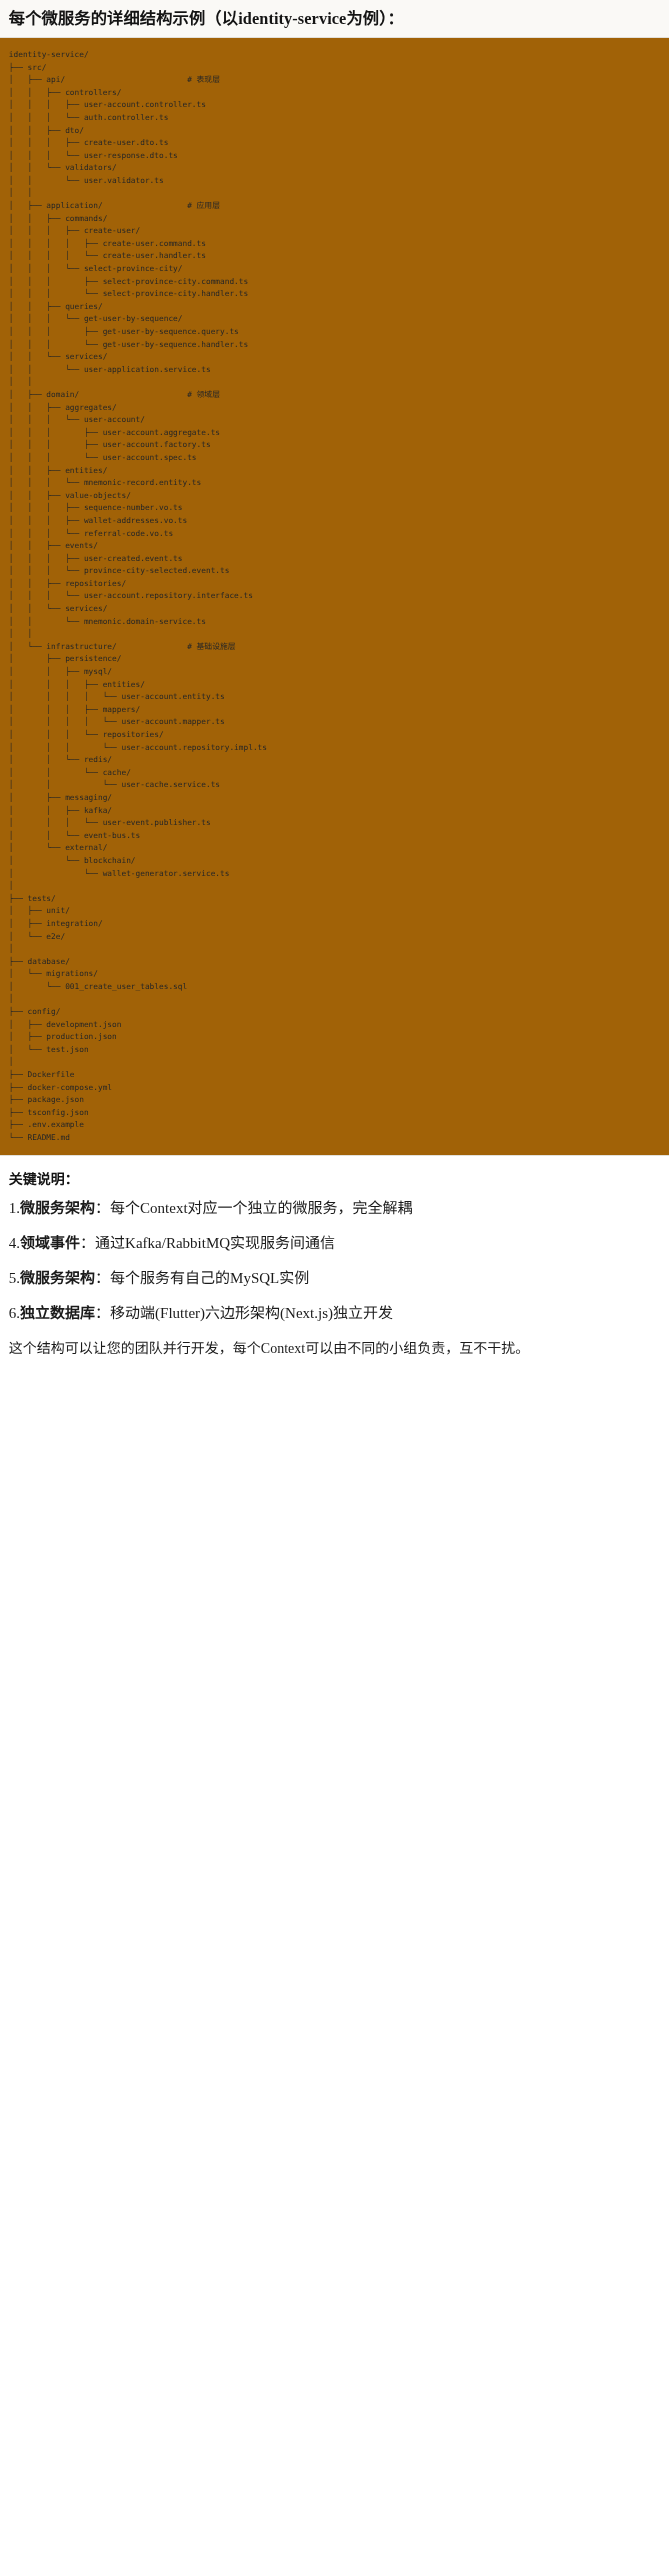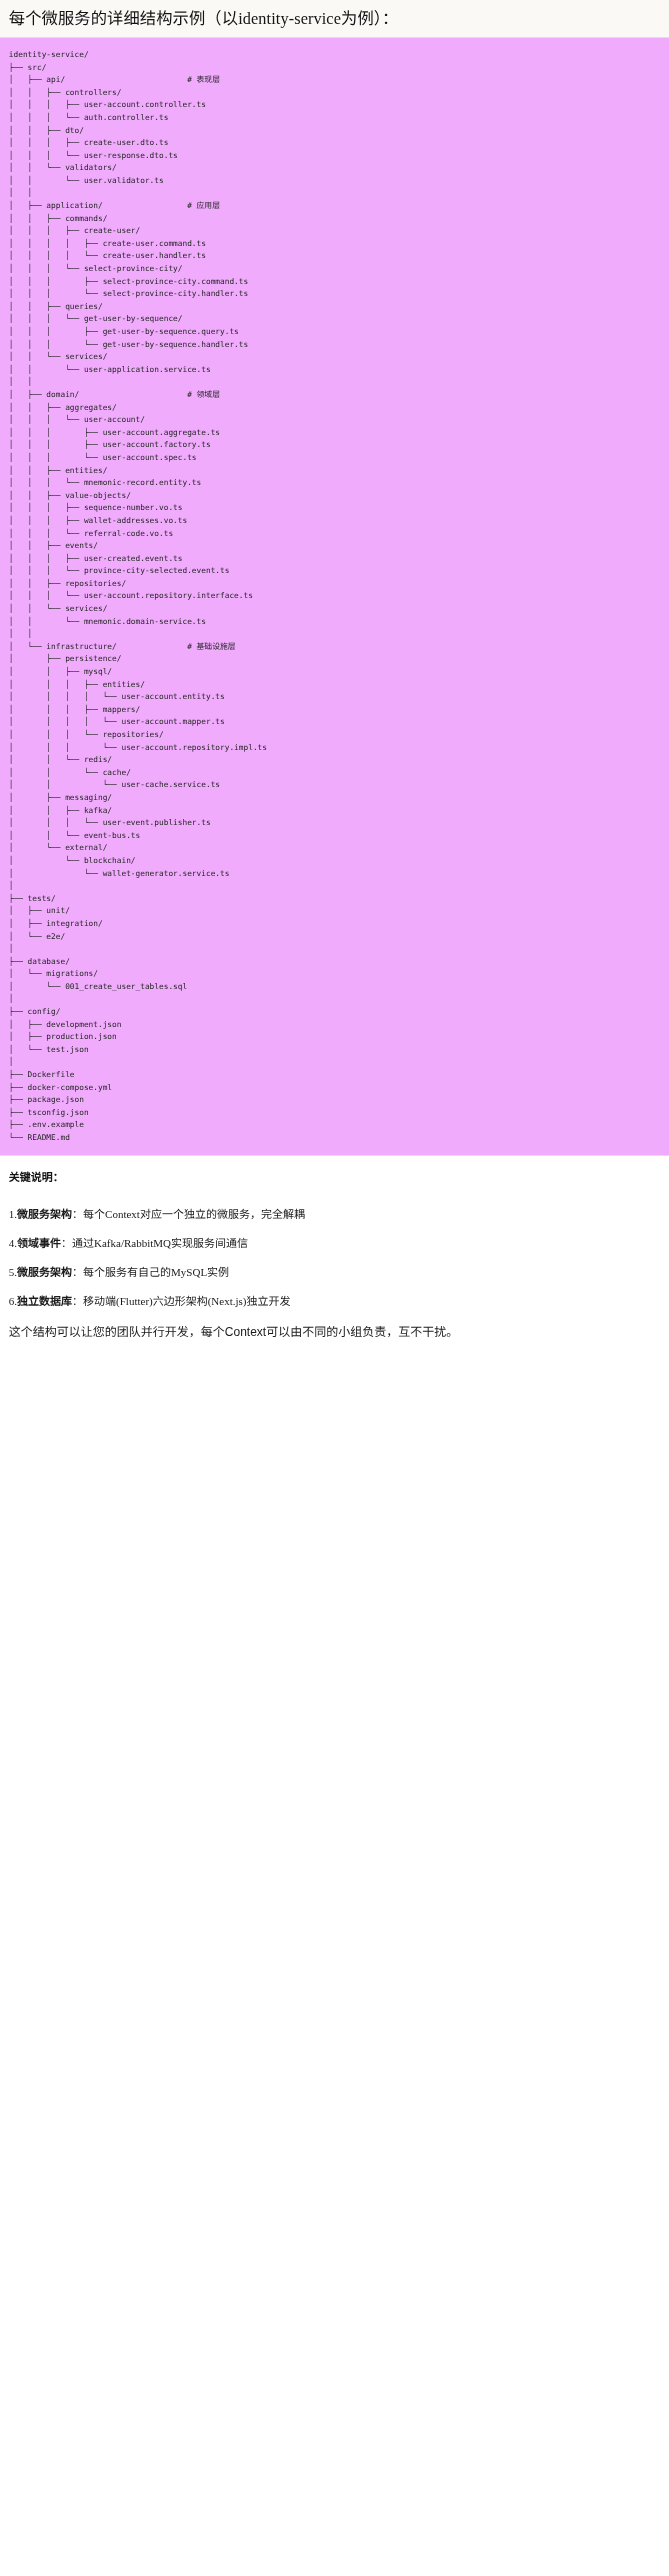--- a/index.html
+++ b/index.html
@@ -23,31 +23,31 @@
 
   
   .header-band {
     background: #faf9f6;
     border-bottom: 0.6px solid #e2e0da;
     padding: 8.8px 8.8px 7.5px 8.8px;
     box-sizing: border-box;
   }
   .header-title {
     font-family: "Liberation Serif", "DejaVu Serif", serif;
-    font-weight: normal;
+    font-weight: bold;
     font-size: 16.3px;
     line-height: 1.25;
     color: #141414;
     letter-spacing: 0.1px;
     margin: 0;
   }
 
   
   .tree-block {
-    background: #f0abfc;
+    background: #a16207;
     padding: 11.3px 8.8px 10px 8.8px;
     box-sizing: border-box;
     border-bottom: 0.6px solid #e2e0da;
   }
   .tree-pre {
     margin: 0;
     font-family: "DejaVu Sans Mono", "Liberation Mono", monospace;
     font-size: 7.8px;
     line-height: 12.6px;
     color: #262626;
@@ -58,46 +58,46 @@
 
   
   .notes-block {
     background: #ffffff;
     padding: 12.5px 8.8px 11.3px 8.8px;
     box-sizing: border-box;
   }
   .notes-title {
     font-family: "Liberation Serif", "DejaVu Serif", serif;
     font-weight: bold;
-    font-size: 11px;
+    font-size: 14px;
     color: #141414;
-    margin: 0 0 22px 0;
+    margin: 0 0 9px 0;
   }
   .note-item {
     font-family: "Liberation Serif", "DejaVu Serif", serif;
-    font-size: 11px;
+    font-size: 15px;
     line-height: 1.5;
     color: #1b1b1b;
     margin: 0 0 12.5px 0;
   }
   .note-num {
     font-weight: normal;
   }
   .note-key {
     font-weight: bold;
   }
   .note-sep {
     font-weight: normal;
   }
   .note-text {
     font-weight: normal;
   }
   .notes-footer {
-    font-family: Liberation Sans, sans-serif;
-    font-size: 12px;
+    font-family: Liberation Serif, serif;
+    font-size: 14px;
     line-height: 1.5;
     color: #1b1b1b;
     margin: 13.8px 0 0 0;
   }
 </style>
 </head>
 <body>
 
 <div class="page">
 

